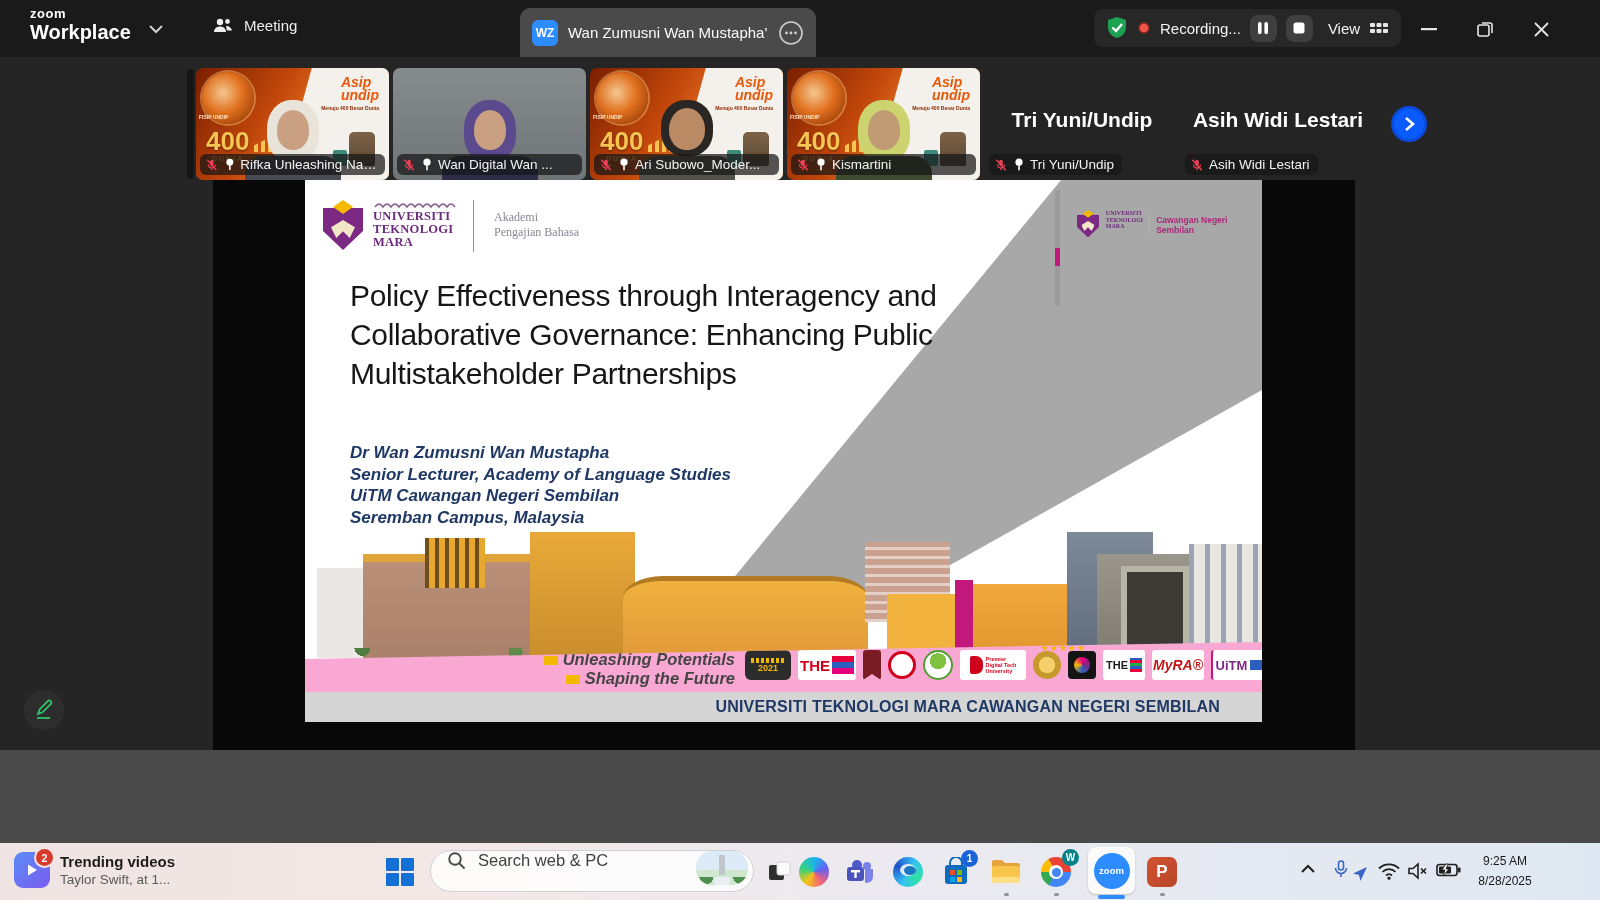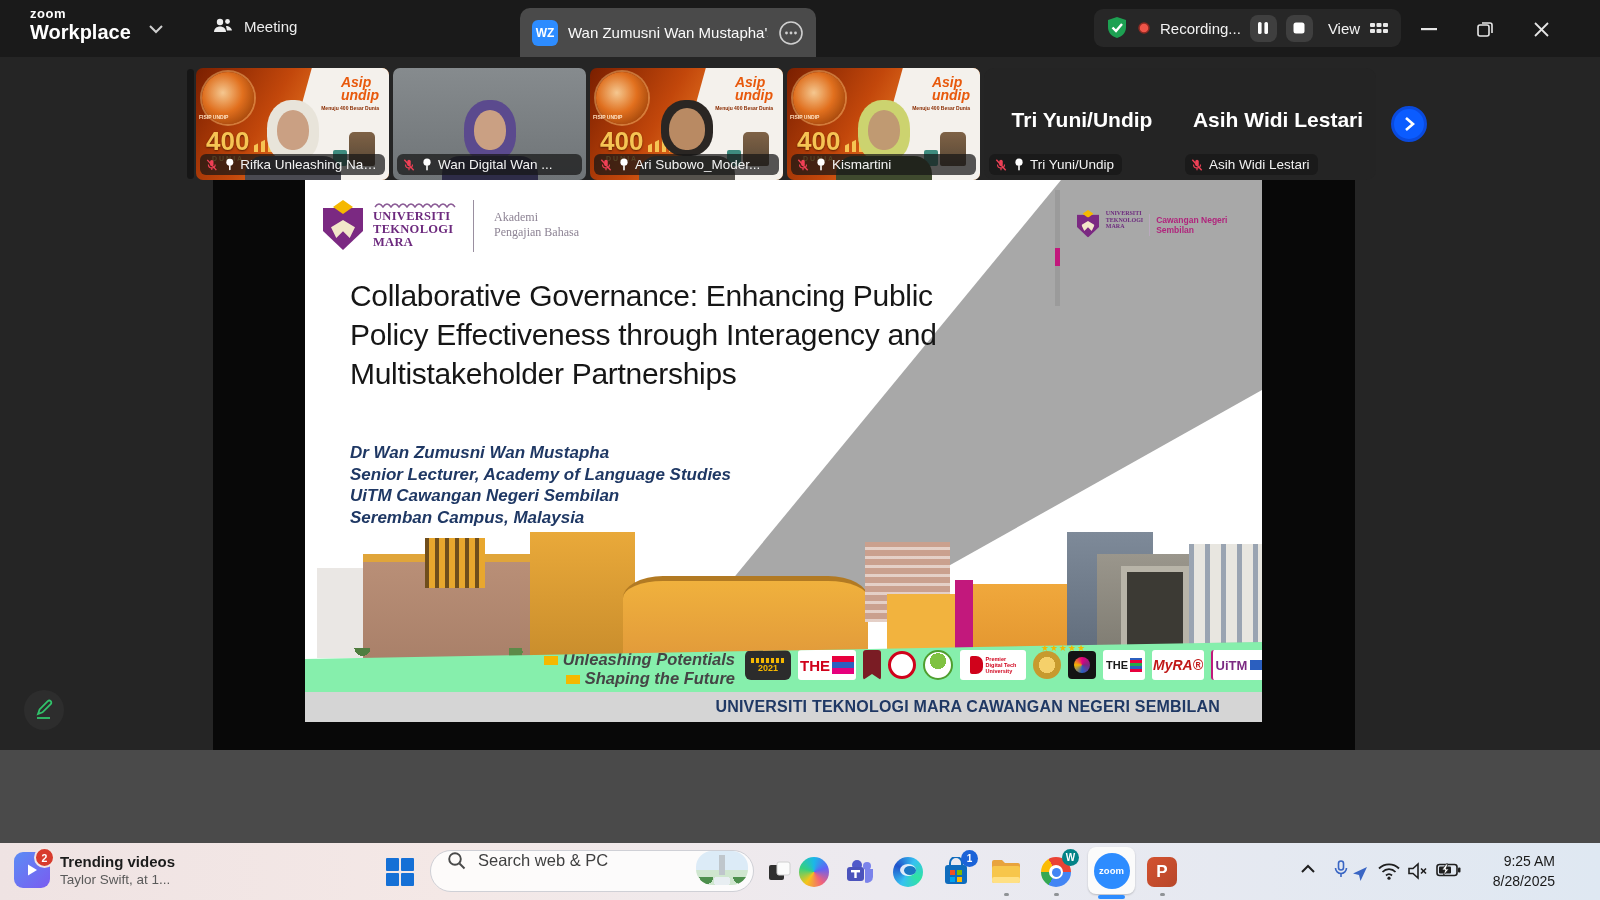--- a/index.html
+++ b/index.html
@@ -6,21 +6,21 @@
   body{width:1600px;height:900px;overflow:hidden;background:#252525;font-family:"Liberation Sans",sans-serif;position:relative;}
   .abs{position:absolute;}
   svg{display:block;}
 
   
   .titlebar{position:absolute;left:0;top:0;width:1600px;height:57px;background:#1a1a1a;}
   .brand{position:absolute;left:30px;top:7px;color:#fff;line-height:1;}
   .brand .b1{font-size:13px;font-weight:700;letter-spacing:.5px;}
   .brand .b2{font-size:20px;font-weight:700;margin-top:2px;}
   .brand-chev{position:absolute;left:148px;top:24px;}
-  .meeting{position:absolute;left:212px;top:17px;display:flex;align-items:center;gap:10px;color:#ececec;font-size:15px;}
+  .meeting{position:absolute;left:212px;top:17px;display:flex;gap:10px;color:#ececec;font-size:15px;}
   .tab{position:absolute;left:520px;top:8px;width:296px;height:49px;background:#4a4a4a;border-radius:10px 10px 0 0;display:flex;align-items:center;gap:10px;padding:0 12px;box-sizing:border-box;}
   .wz{width:26px;height:26px;border-radius:6px;background:#2d8cff;color:#fff;font-size:12px;font-weight:700;display:flex;align-items:center;justify-content:center;flex:0 0 auto;}
   .tab-title{color:#fafafa;font-size:15px;white-space:nowrap;overflow:hidden;flex:1;}
   .ctrl-pill{position:absolute;left:1094px;top:9px;height:38px;background:#272727;border-radius:9px;display:flex;align-items:center;gap:9px;padding:0 12px;}
   .rec-label{color:#f2f2f2;font-size:15px;}
   .sq-btn{width:27px;height:27px;border-radius:8px;background:#3f3f3f;display:flex;align-items:center;justify-content:center;}
   .view-label{color:#f2f2f2;font-size:15px;margin-left:6px;}
   .winbtn{position:absolute;top:15px;width:42px;height:28px;display:flex;align-items:center;justify-content:center;}
 
   
@@ -76,21 +76,21 @@
   .vbar::after{content:"";position:absolute;left:0;top:58px;width:5px;height:18px;background:#c2187c;}
   .corner-logo{position:absolute;left:772px;top:30px;display:flex;gap:6px;align-items:flex-start;}
   .shield.mini{transform:scale(.55);transform-origin:top left;width:24px;height:30px;}
   .org-mini{color:#6d2a7e;font-family:"Liberation Serif",serif;font-size:6px;line-height:6.5px;font-weight:700;}
   .campus-txt{color:#b0257c;font-size:8.5px;font-weight:700;border-left:1px solid #b9a9bd;padding-left:6px;margin-top:4px;height:22px;display:flex;align-items:center;}
   .s-title{position:absolute;left:45px;top:96px;width:700px;color:#161616;font-size:30px;line-height:39px;letter-spacing:-.3px;}
   .s-presenter{position:absolute;left:45px;top:262px;color:#1f3864;font-size:17px;line-height:21.5px;font-style:italic;font-weight:600;}
   .buildings{position:absolute;left:0;top:352px;width:957px;height:130px;}
   .bwin{background-image:repeating-linear-gradient(0deg,rgba(255,255,255,.85) 0 3px,transparent 3px 9px),repeating-linear-gradient(90deg,rgba(255,255,255,.8) 0 3px,transparent 3px 8px);}
   .bdark{background-image:repeating-linear-gradient(0deg,rgba(20,25,35,.55) 0 3px,transparent 3px 8px);}
-  .tagstrip{position:absolute;left:0;top:462px;width:957px;height:50px;background:#86efac;clip-path:polygon(0 34%,100% 0,100% 100%,0 100%);box-shadow:0 -2px 4px rgba(0,0,0,.12);}
+  .tagstrip{position:absolute;left:0;top:462px;width:957px;height:50px;background:#f9a8d4;clip-path:polygon(0 34%,100% 0,100% 100%,0 100%);box-shadow:0 -2px 4px rgba(0,0,0,.12);}
   .tagline{position:absolute;left:150px;top:8px;width:280px;text-align:right;font-style:italic;font-weight:700;color:#454545;font-size:16.5px;line-height:19px;}
   .tagline .yb{display:inline-block;width:14px;height:9px;background:#f5b800;margin-right:5px;}
   .awards{position:absolute;left:440px;top:8px;display:flex;align-items:center;gap:7px;}
   .chip{height:30px;display:flex;align-items:center;justify-content:center;border-radius:3px;flex:0 0 auto;}
   .stars{position:absolute;right:118px;top:-7px;color:#f5b800;font-size:9px;letter-spacing:1px;}
   .s-footer{position:absolute;left:0;top:512px;width:957px;height:30px;background:#d5d5d5;display:flex;align-items:center;justify-content:flex-end;padding-right:42px;box-sizing:border-box;color:#1f3864;font-size:16px;font-weight:700;letter-spacing:.2px;}
   .annotate{position:absolute;left:24px;top:690px;width:40px;height:40px;border-radius:50%;background:#2d2d2d;display:flex;align-items:center;justify-content:center;}
 
   
   .toolbar{position:absolute;left:0;top:750px;width:1600px;height:93px;background:#4a4a4a;}
@@ -107,21 +107,21 @@
   .scene{width:52px;height:34px;border-radius:16px;background:linear-gradient(#dcebf7 55%,#cfe6cf 55%);position:relative;overflow:hidden;}
   .scene::before{content:"";position:absolute;left:23px;top:4px;width:6px;height:20px;background:#bfc6cc;}
   .scene::after{content:"";position:absolute;left:0;bottom:-6px;width:100%;height:14px;background:radial-gradient(circle at 20% 0,#4d8f4d 0 7px,transparent 7px),radial-gradient(circle at 50% 4px,#e8eef2 0 8px,transparent 8px),radial-gradient(circle at 85% 0,#4d8f4d 0 7px,transparent 7px);}
   .tkicon{position:absolute;top:11px;width:36px;height:36px;display:flex;align-items:center;justify-content:center;}
   .dot{position:absolute;top:50px;width:5px;height:3px;border-radius:2px;background:#8f9396;}
   .zoomtile{position:absolute;left:1088px;top:4px;width:47px;height:47px;border-radius:8px;background:#fbfbfb;box-shadow:0 1px 2px rgba(0,0,0,.2);display:flex;align-items:center;justify-content:center;}
   .zoomcirc{width:36px;height:36px;border-radius:50%;background:#2d8cff;color:#fff;font-size:9.5px;font-weight:700;display:flex;align-items:center;justify-content:center;}
   .zoompill{position:absolute;left:1098px;top:52px;width:27px;height:3.5px;border-radius:2px;background:#2d8cff;}
   .badge-b{position:absolute;width:17px;height:17px;border-radius:50%;color:#fff;font-size:10px;font-weight:700;display:flex;align-items:center;justify-content:center;}
   .tray-ic{position:absolute;top:17px;}
-  .clock{position:absolute;left:1455px;top:8px;width:100px;text-align:right;color:#191919;font-size:14px;line-height:20px;}
+  .clock{position:absolute;left:1455px;top:8px;width:100px;text-align:center;color:#191919;font-size:12px;line-height:20px;}
 </style>
 </head>
 <body>
 
 <header class="titlebar">
   <div class="brand">
     <div class="b1">zoom</div>
     <div class="b2">Workplace</div>
   </div>
   <svg class="brand-chev" width="16" height="10">
@@ -391,22 +391,22 @@
         </div>
       <div class="org-mini">
         <div>UNIVERSITI</div>
         <div>TEKNOLOGI</div>
         <div>MARA</div>
       </div>
       <div class="campus-txt">Cawangan Negeri Sembilan</div>
     </div>
 
     <div class="s-title">
+      <div>Policy Effectiveness through Interagency and</div>
       <div>Collaborative Governance: Enhancing Public</div>
-      <div>Policy Effectiveness through Interagency and</div>
       <div>Multistakeholder Partnerships</div>
     </div>
 
     <div class="s-presenter">
       <div>Dr Wan Zumusni Wan Mustapha</div>
       <div>Senior Lecturer, Academy of Language Studies</div>
       <div>UiTM Cawangan Negeri Sembilan</div>
       <div>Seremban Campus, Malaysia</div>
     </div>
 

